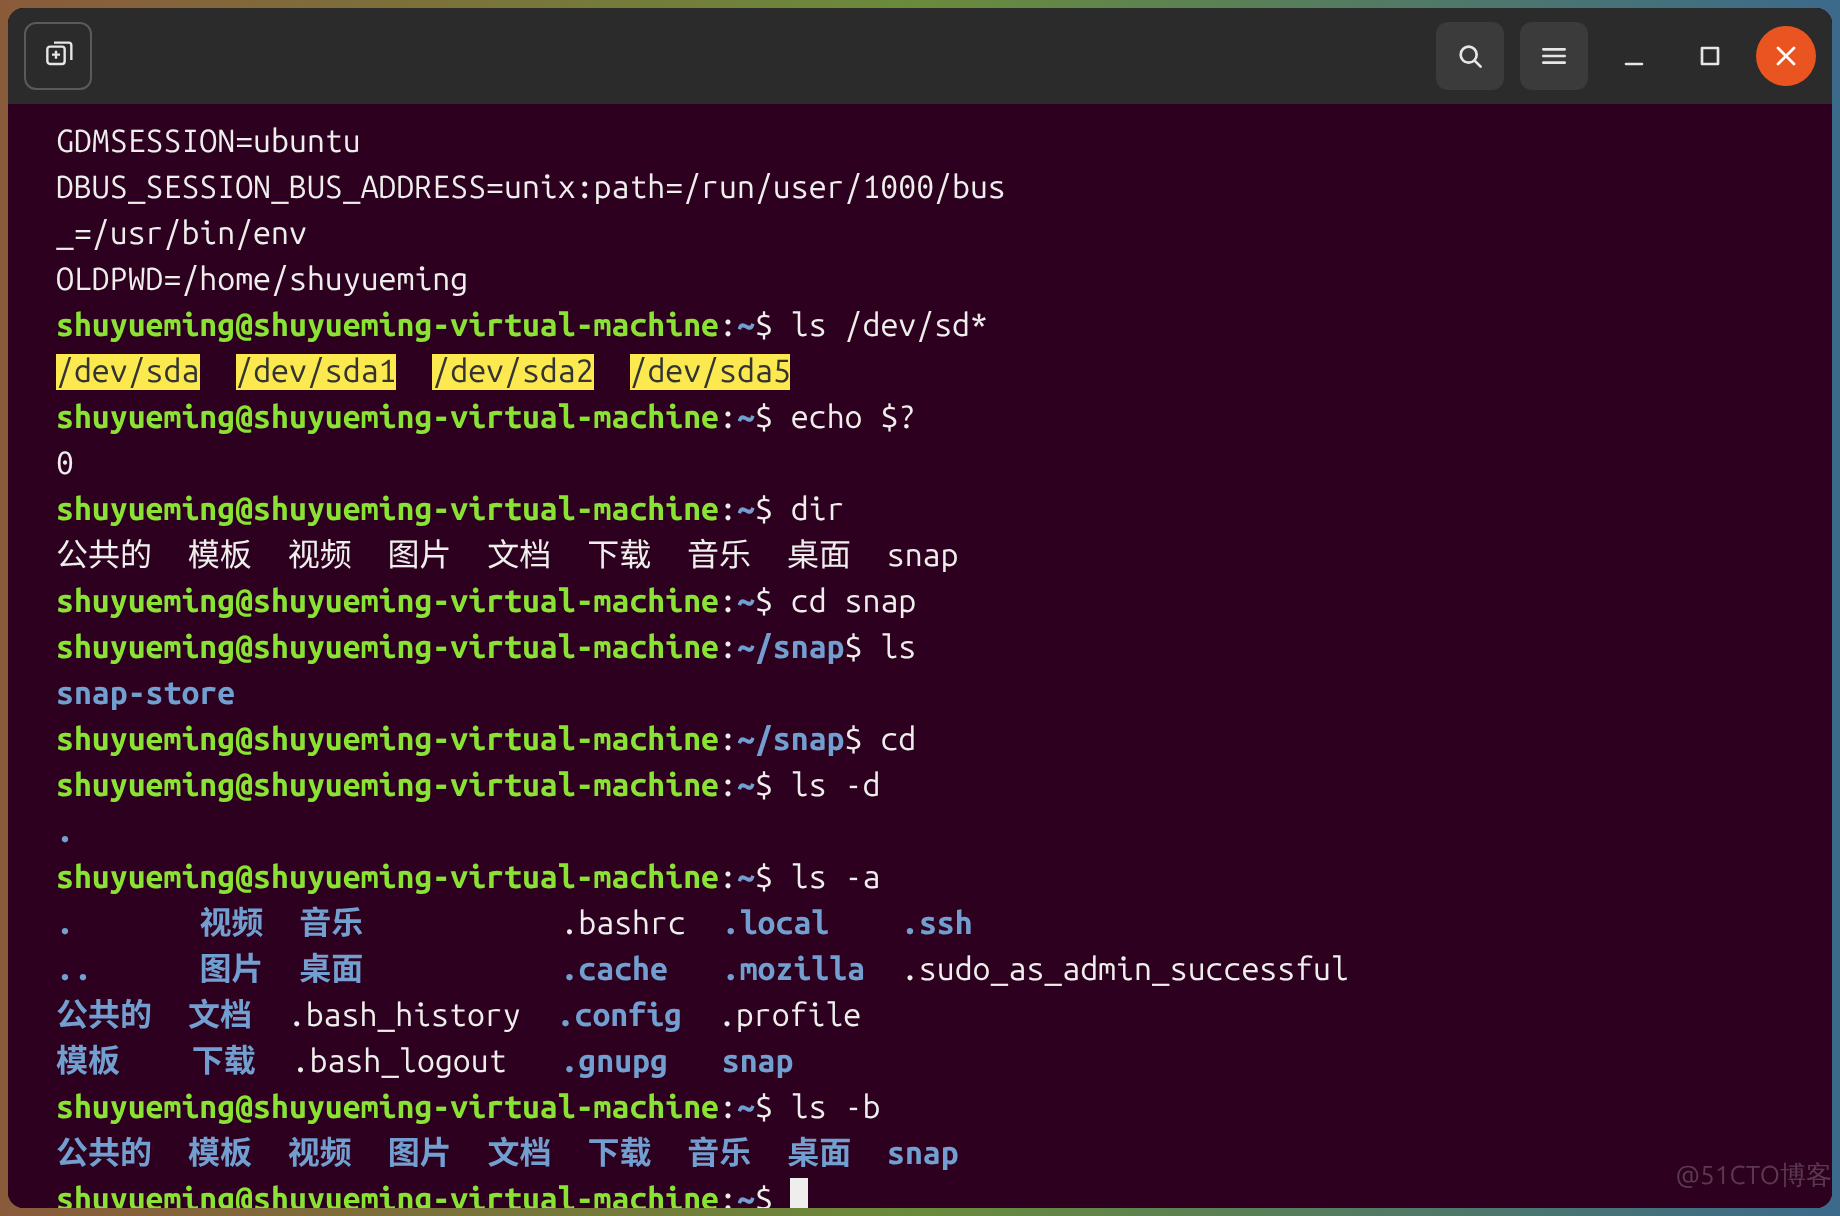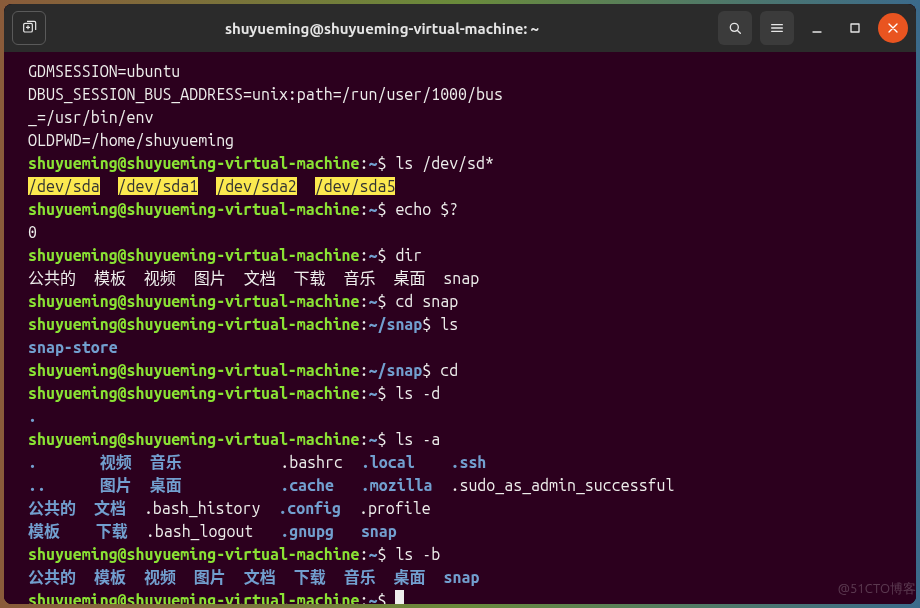--- a/index.html
+++ b/index.html
@@ -31,21 +31,20 @@
   <div class="window">
     <div class="titlebar">
       <div class="newtab-btn">
         <svg viewBox="0 0 24 24">
             <rect x="4" y="5" width="13" height="13" rx="2"></rect>
             <path d="M9 2h11a2 2 0 0 1 2 2v11"></path>
             <path d="M10.5 8v6M7.5 11h6"></path>
           </svg>
       </div>
       <div class="title-spacer-mid"></div>
-      <div class="title-text">shuyueming@shuyueming-virtual-machine: ~</div>
       <div class="title-spacer-mid"></div>
       <div class="tb-btn">
         <svg viewBox="0 0 24 24">
             <circle cx="11" cy="11" r="6"></circle>
             <path d="M20 20l-4-4"></path>
           </svg>
       </div>
       <div class="tb-btn">
         <svg viewBox="0 0 24 24">
             <path d="M4 7h16M4 12h16M4 17h16"></path>

